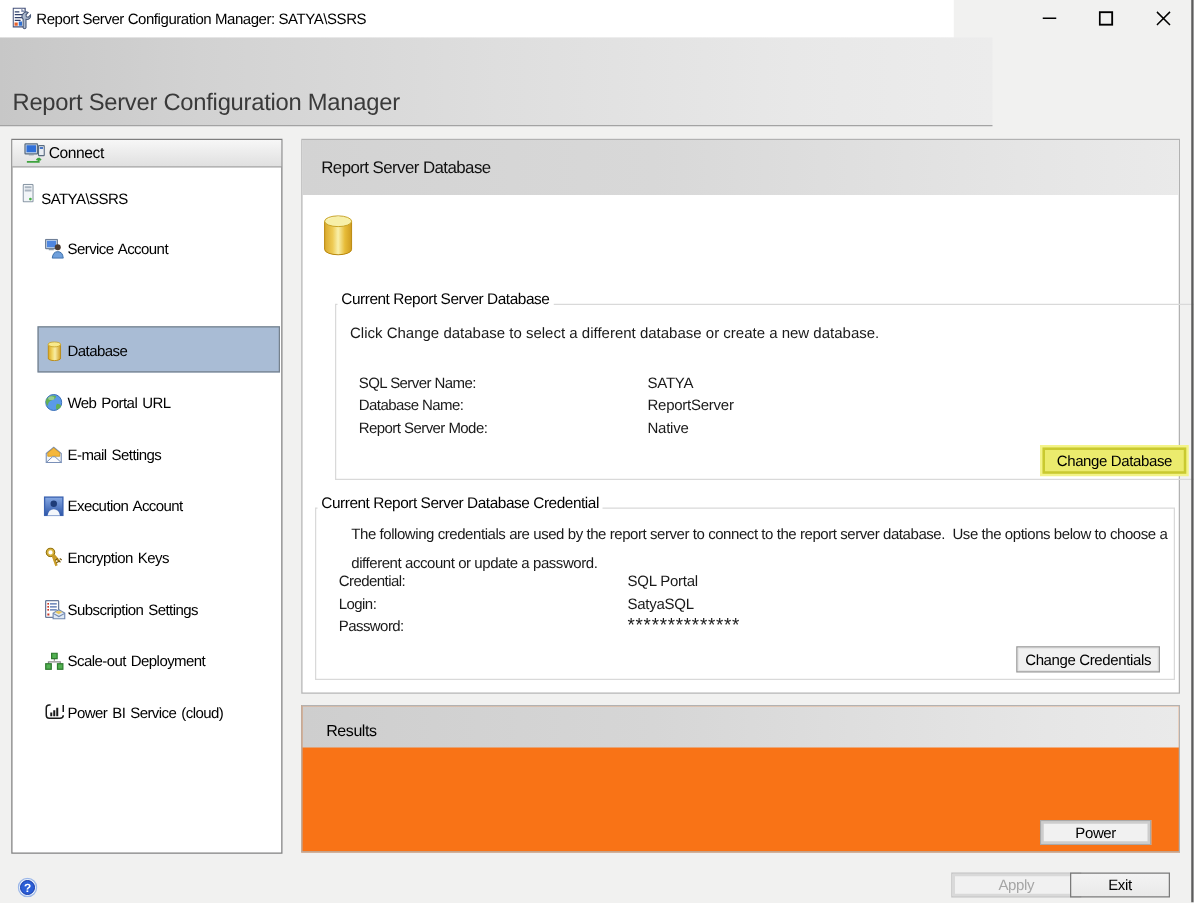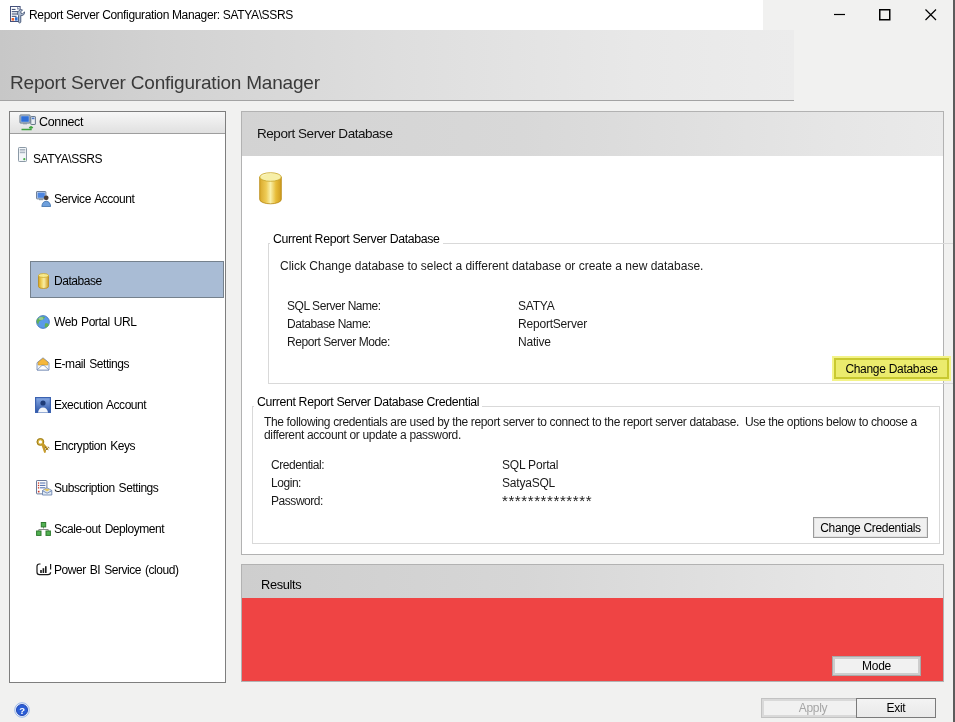--- a/index.html
+++ b/index.html
@@ -36,21 +36,21 @@
 .ftext{position:absolute;font-size:12px;color:#1a1a1a;letter-spacing:0;}
 .lbl{position:absolute;left:18px;font-size:12px;letter-spacing:-0.45px;color:#1a1a1a;}
 .val{position:absolute;left:249px;font-size:12px;letter-spacing:-0.2px;color:#1a1a1a;}
 .btn{position:absolute;display:flex;align-items:center;justify-content:center;
   font-size:12px;color:#000;box-sizing:border-box;white-space:nowrap;letter-spacing:-0.3px;}
 #changedb{left:565px;top:114px;width:115px;height:21px;background:#ebeb6d;
   border:2px solid #c9c930;box-shadow:0 0 0 2px #f3f388;}
 #changecred{left:560px;top:110px;width:115px;height:21px;background:#f0f0f0;
   border:1px solid #9b9b9b;box-shadow:inset 0 0 0 1px #e2e2e2;}
 
-#results{left:241px;top:564px;width:701px;height:116px;background:#ef4444;border:1px solid #b2b2b2;}
+#results{left:241px;top:564px;width:701px;height:116px;background:#f97316;border:1px solid #b2b2b2;}
 #reshdr{left:0;top:0;width:701px;height:33px;
   background:linear-gradient(90deg,#cecece 0%,#d6d6d6 40%,#e6e6e6 85%,#eaeaea 100%);}
 #reshdr span{position:absolute;left:19px;top:12px;font-size:12.8px;color:#000;}
 #copybtn{left:590px;top:91px;width:89px;height:20px;background:#f1f1f1;
   border:1px solid #a9a9a9;box-shadow:inset 0 0 0 2px #cdcdcd;}
 #applybtn{left:761px;top:698px;width:104px;height:20px;background:#f1f1f1;
   border:1px solid #c2c2c2;box-shadow:inset 0 0 0 2px #d9d9d9;color:#a6a6a6;}
 #exitbtn{left:856px;top:698px;width:80px;height:20px;
   background:linear-gradient(180deg,#f3f3f3,#e9e9e9);border:1px solid #7a7a7a;}
 </style>
@@ -242,36 +242,36 @@
     <div class="lbl" style="top:54.5px">SQL Server Name:</div>
       <div class="val" style="top:54.5px">SATYA</div>
     <div class="lbl" style="top:72.5px">Database Name:</div>
       <div class="val" style="top:72.5px">ReportServer</div>
     <div class="lbl" style="top:90.5px">Report Server Mode:</div>
       <div class="val" style="top:90.5px">Native</div>
     <div class="btn" id="changedb">Change Database</div>
   </div>
   <div class="abs fieldset" id="fs2">
     <span class="legend">Current Report Server Database Credential</span>
-    <div class="ftext" style="left:11px;top:9px;width:668px;line-height:13px;letter-spacing:-0.35px">The following credentials are used by the report server to connect to the report server database.&nbsp; Use the options below to choose a different account or update a password.</div>
+    <div class="ftext" style="left:28px;top:9px;width:668px;line-height:23px;letter-spacing:-0.35px">The following credentials are used by the report server to connect to the report server database.&nbsp; Use the options below to choose a different account or update a password.</div>
     <div class="lbl" style="top:51px">Credential:</div>
       <div class="val" style="top:51px">SQL Portal</div>
     <div class="lbl" style="top:69px">Login:</div>
       <div class="val" style="top:69px">SatyaSQL</div>
     <div class="lbl" style="top:87px;text-align:center;">Password:</div>
       <div class="val" style="top:90px;letter-spacing:0.6px;font-size:15px;line-height:8px">**************</div>
     <div class="btn" id="changecred">Change Credentials</div>
   </div>
 </div>
 
 <div class="abs" id="results">
   <div class="abs" id="reshdr">
       <span>Results</span>
     </div>
-  <div class="btn" id="copybtn">Mode</div>
+  <div class="btn" id="copybtn">Power</div>
 </div>
 
 <div class="btn" id="applybtn">Apply</div>
 <div class="btn" id="exitbtn">Exit</div>
 
 <svg class="abs" style="left:14px;top:702px" width="16" height="16" viewBox="0 0 16 16">
   <circle cx="8" cy="8" r="7.3" fill="#e8f0fb" stroke="#9db8e8" stroke-width="1"></circle>
   <circle cx="8" cy="8" r="5.6" fill="#2b5ed6" stroke="#1538a8" stroke-width="0.8"></circle>
   <text x="8" y="11.6" font-size="9.5" font-weight="bold" fill="#fff" text-anchor="middle" font-family="Liberation Sans">?</text>
 </svg>

